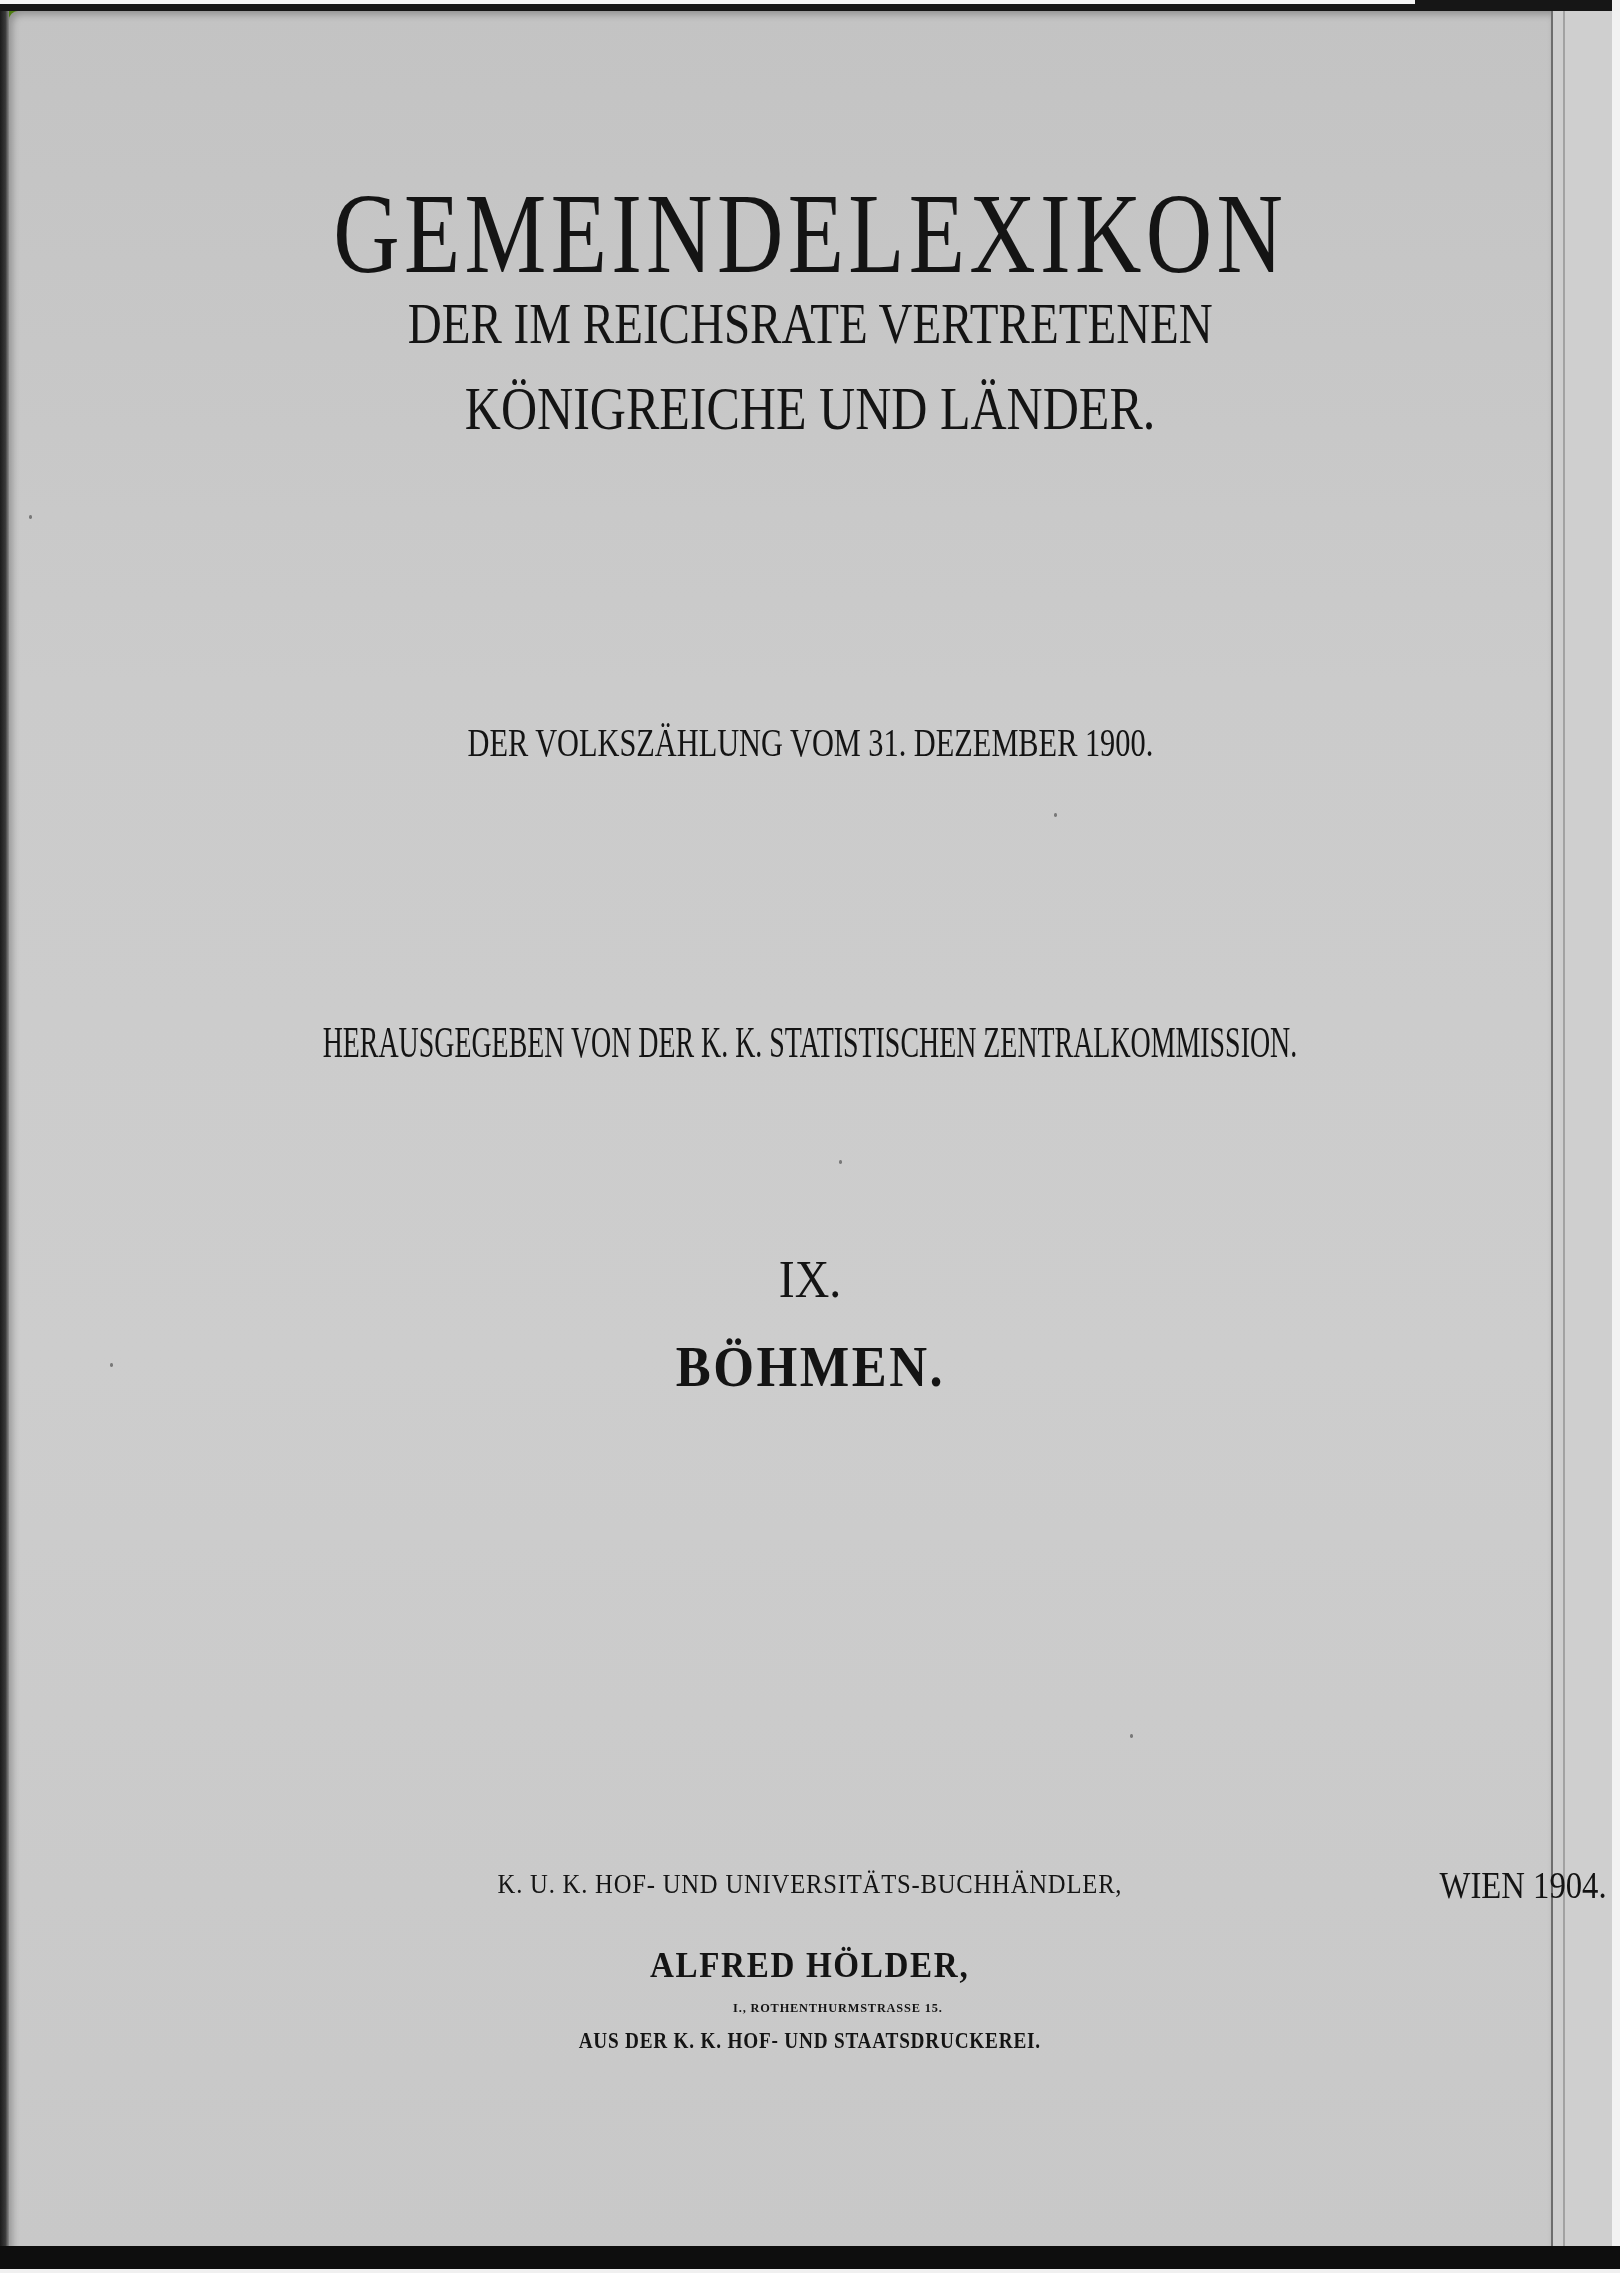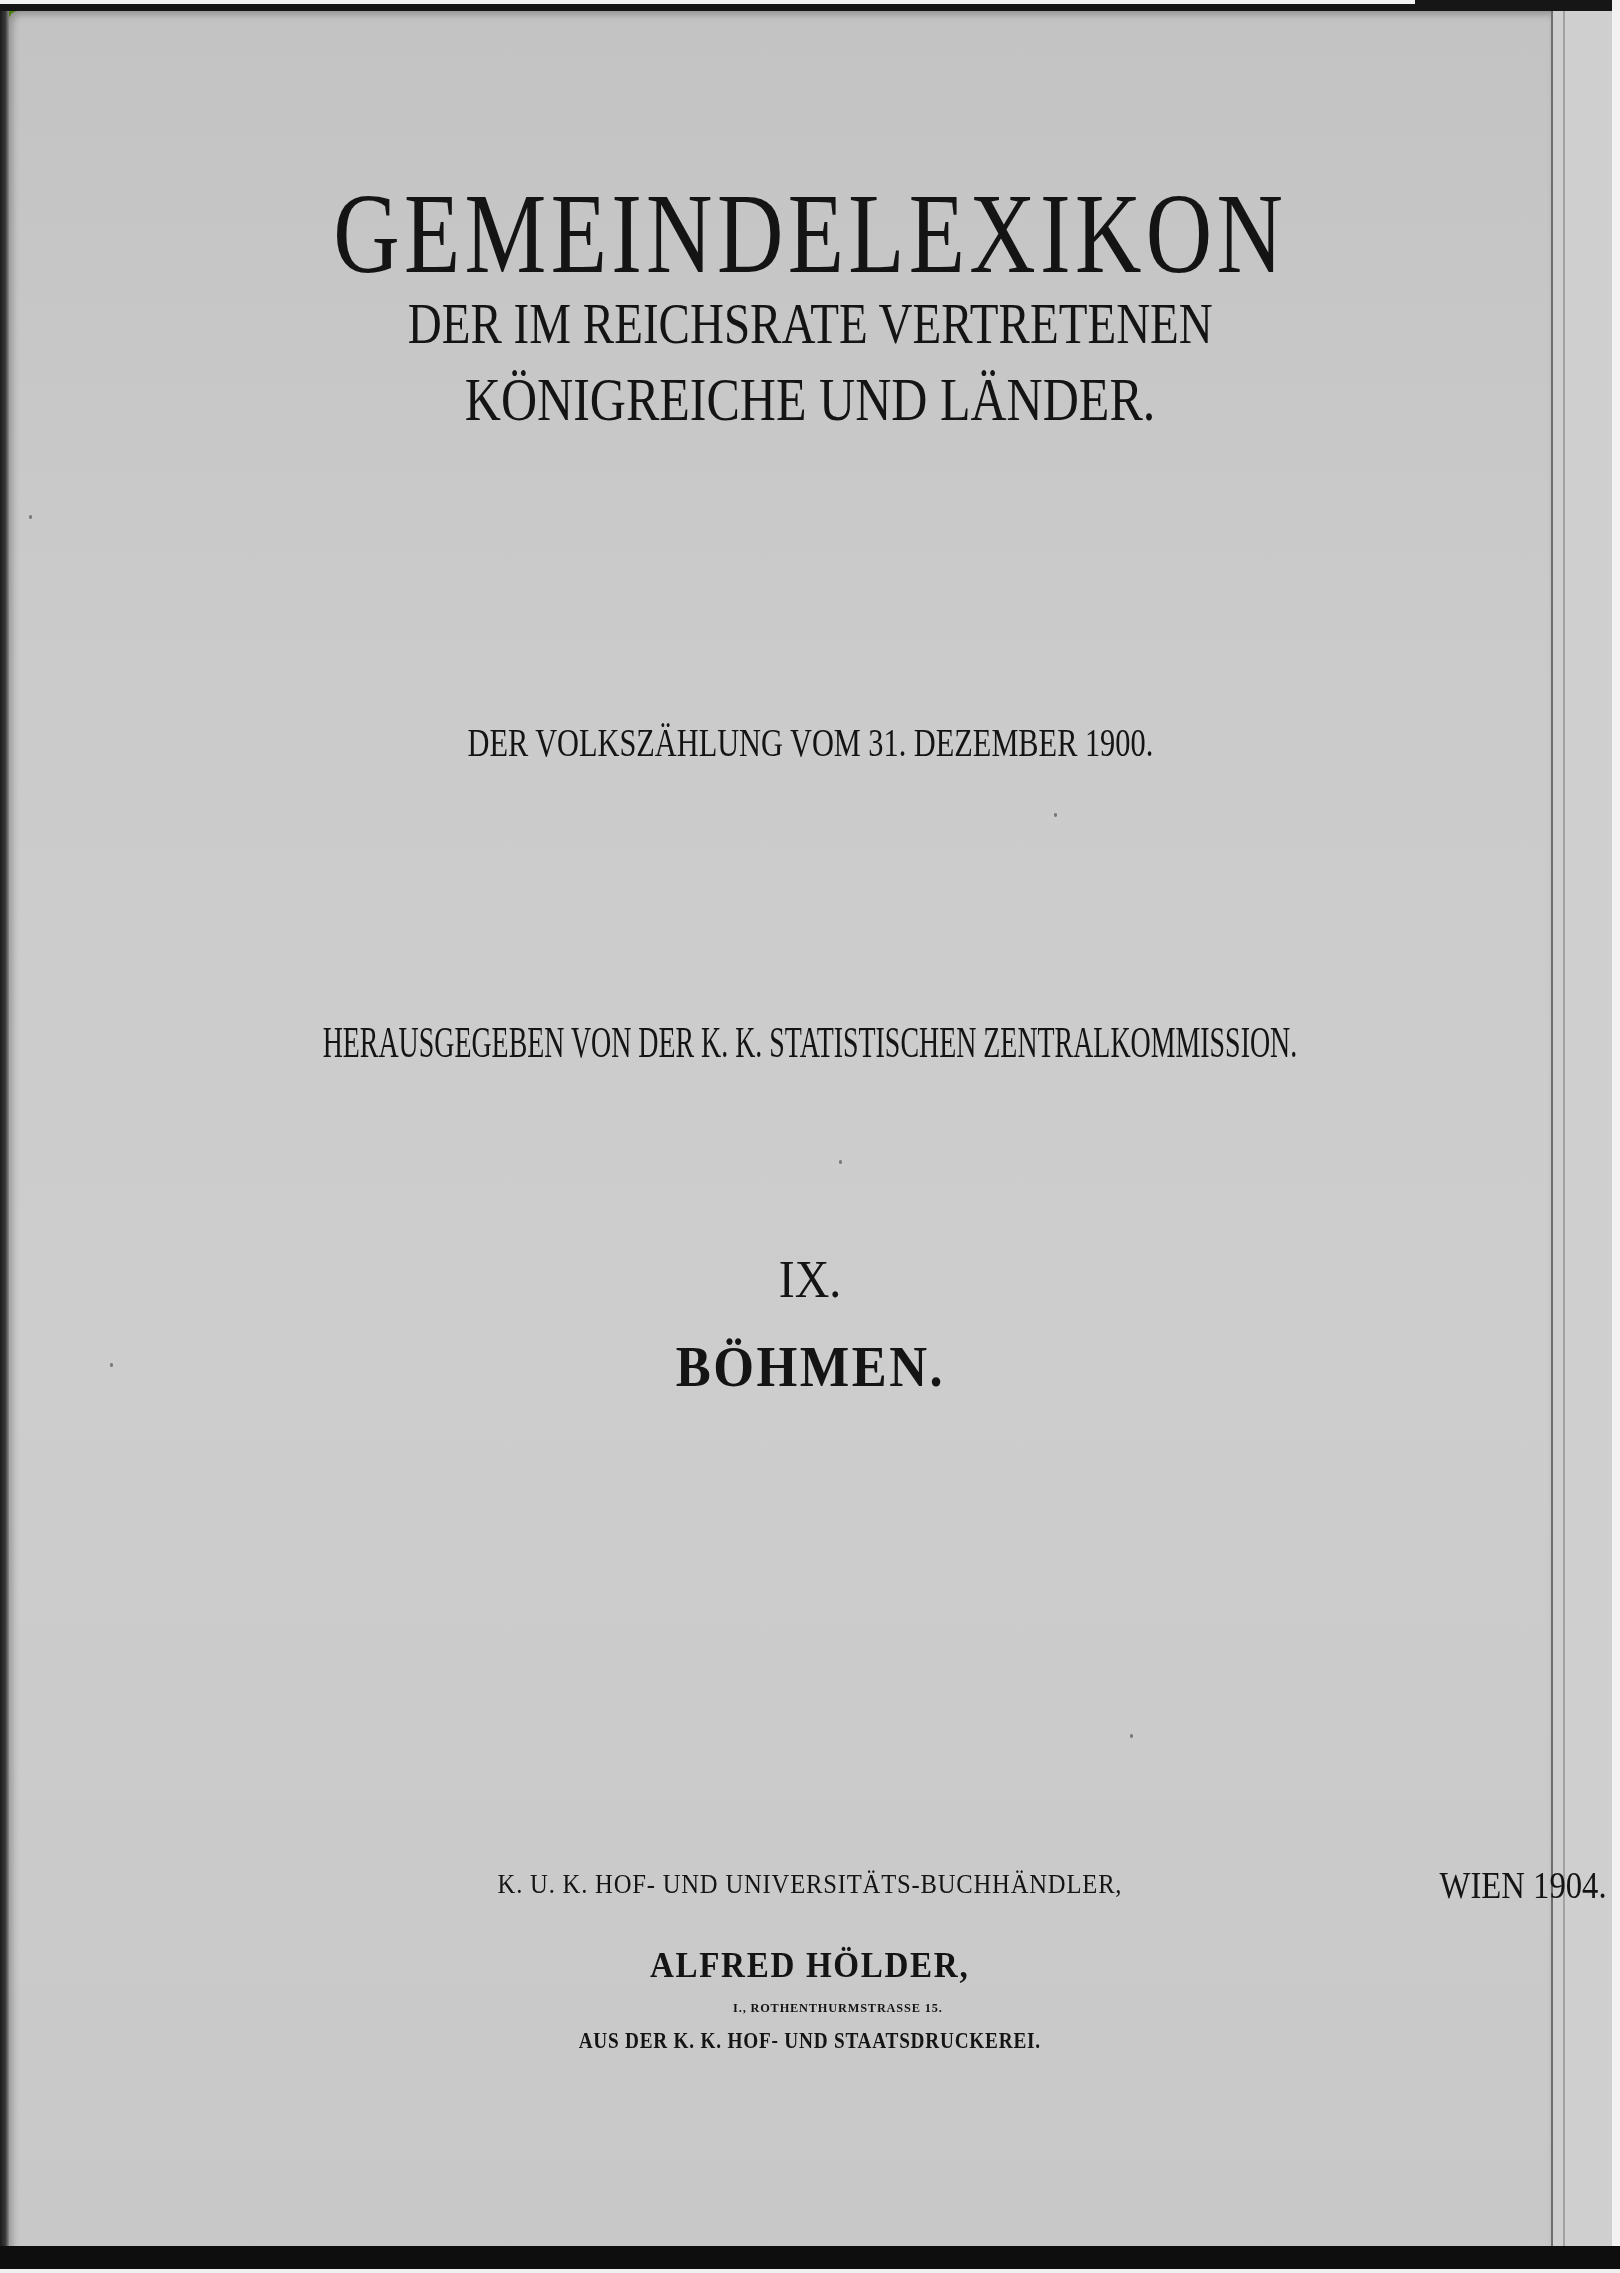--- a/index.html
+++ b/index.html
@@ -101,21 +101,21 @@
     .title .condensed { transform: scaleX(0.80); }
 
     .subtitle-1 {
       top: 296px;
       font-size: 56px;
       line-height: 1;
     }
     .subtitle-1 .condensed { transform: scaleX(0.84); }
 
     .subtitle-2 {
-      top: 369px;
+      top: 378px;
       font-size: 61px;
       line-height: 1;
     }
     .subtitle-2 .condensed { transform: scaleX(0.82); }
 
     .edited-1 {
       top: 673px;
       font-size: 41px;
       line-height: 1;
     }

